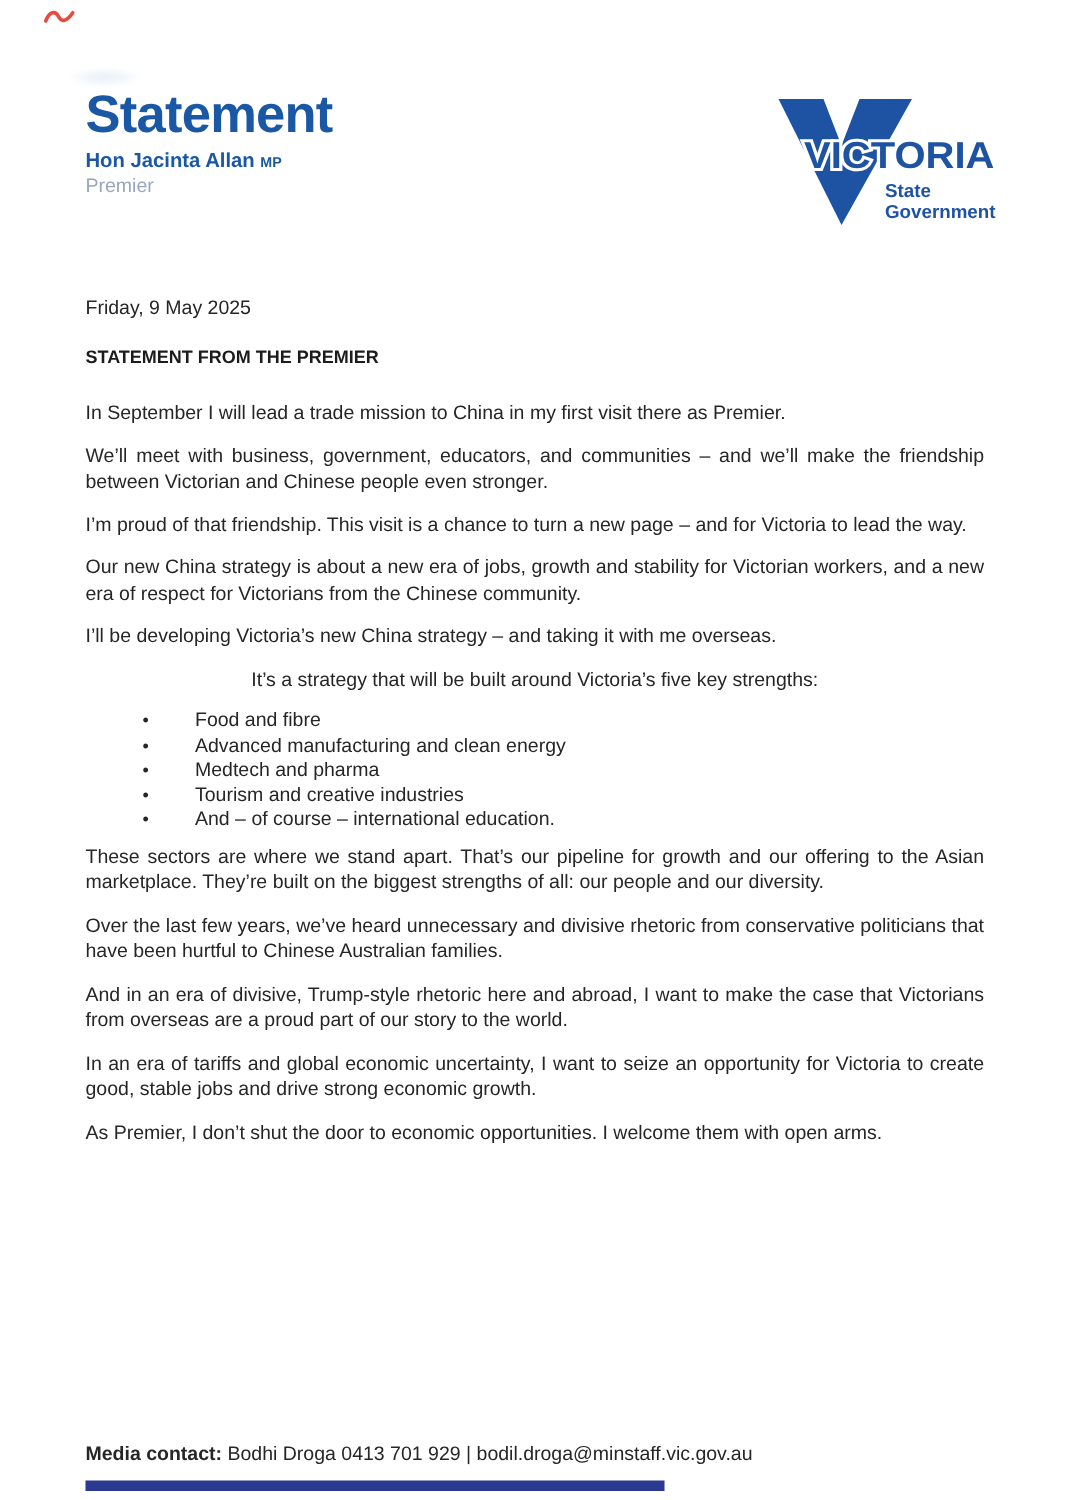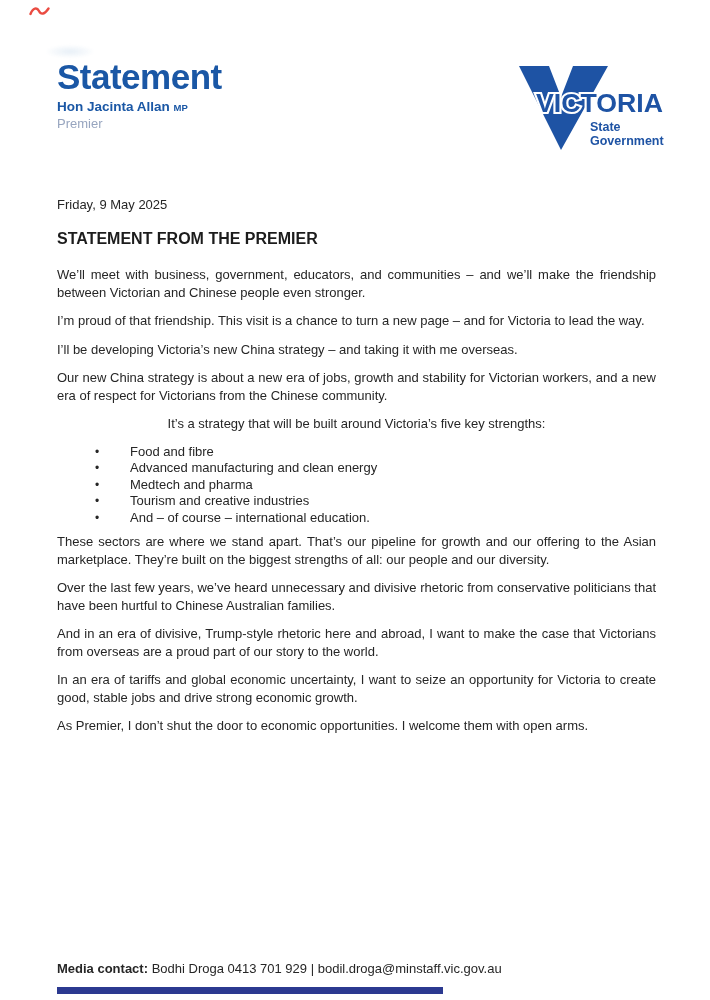--- a/index.html
+++ b/index.html
@@ -40,21 +40,21 @@
   
   .logo { position: absolute; top: 55px; left: 505px; width: 170px; height: 100px; }
   .logo svg { display: block; }
 
   
   .content {
     position: absolute; top: 197px; left: 57px; width: 599px;
   }
   .date-line { font-size: 13px; line-height: 16px; margin-bottom: 14px; color: #262626; }
   .doc-heading {
-    font-size: 16px; font-weight: bold; color: #1c1c1c;
+    font-size: 12px; font-weight: bold; color: #1c1c1c;
     line-height: 23px; margin-bottom: 16px; letter-spacing: 0px;
   }
   .content p.body-para {
     font-size: 13px; line-height: 17.5px; text-align: justify;
     margin-bottom: 11px; color: #262626;
   }
   .content p.no-justify { text-align: center; }
 
   ul.strengths {
     list-style: none; margin: 3px 0 7px 0;
@@ -106,24 +106,25 @@
         <text x="85" y="76" font-family="Liberation Sans, sans-serif" font-size="12.5" font-weight="bold" fill="#1e53a4">State</text>
         <text x="85" y="90" font-family="Liberation Sans, sans-serif" font-size="12.5" font-weight="bold" fill="#1e53a4">Government</text>
       </svg>
     </div>
   </header>
 
   <main class="content">
     <p class="date-line">Friday, 9 May 2025</p>
     <h2 class="doc-heading">STATEMENT FROM THE PREMIER</h2>
 
+    <p class="body-para">In September I will lead a trade mission to China in my first visit there as Premier.</p>
     <p class="body-para">We’ll meet with business, government, educators, and communities – and we’ll make the friendship between Victorian and Chinese people even stronger.</p>
     <p class="body-para">I’m proud of that friendship. This visit is a chance to turn a new page – and for Victoria to lead the way.</p>
+    <p class="body-para">Our new China strategy is about a new era of jobs, growth and stability for Victorian workers, and a new era of respect for Victorians from the Chinese community.</p>
     <p class="body-para">I’ll be developing Victoria’s new China strategy – and taking it with me overseas.</p>
-    <p class="body-para">Our new China strategy is about a new era of jobs, growth and stability for Victorian workers, and a new era of respect for Victorians from the Chinese community.</p>
     <p class="body-para no-justify">It’s a strategy that will be built around Victoria’s five key strengths:</p>
 
     <ul class="strengths">
       <li>
         <span class="bullet-dot">•</span>
         <span>Food and fibre</span>
       </li>
       <li>
         <span class="bullet-dot">•</span>
         <span>Advanced manufacturing and clean energy</span>

